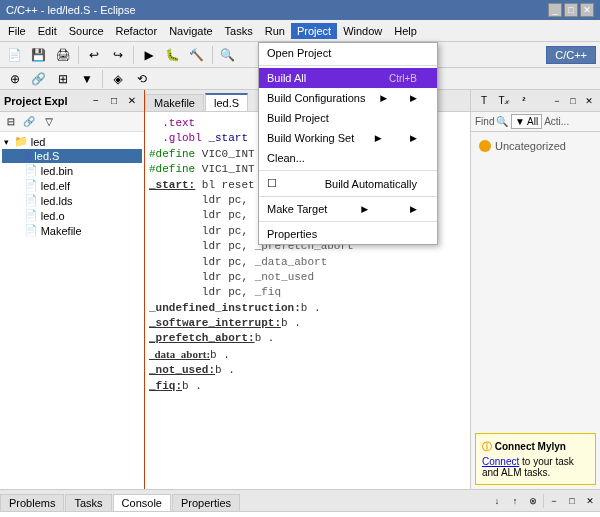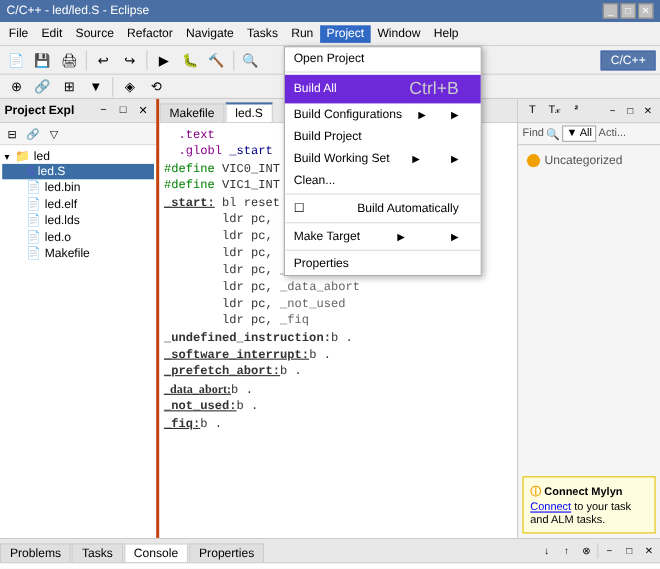--- a/index.html
+++ b/index.html
@@ -112,21 +112,21 @@
       display: flex;
       align-items: center;
       height: 22px;
       padding: 2px 4px;
       gap: 2px;
     }
 
     
     .left-panel {
       width: 145px;
-      border-right: 3px solid #c2410c;
+      border-right: 1px solid #c2410c;
       background: white;
       display: flex;
       flex-direction: column;
       overflow: hidden;
     }
     .panel-header {
       background: #e8e8e8;
       border-bottom: 1px solid #ccc;
       padding: 2px 4px;
       display: flex;
@@ -323,21 +323,21 @@
       font-size: 11px;
       cursor: pointer;
       display: flex;
       align-items: center;
       justify-content: space-between;
       white-space: nowrap;
     }
     .dropdown-item.highlighted { background: #6d28d9; color: white; }
     .dropdown-item.has-sub::after { content: '▶'; font-size: 9px; margin-left: 8px; }
     .dropdown-divider { height: 1px; background: #ddd; margin: 2px 0; }
-    .dropdown-item .shortcut { color: #666; font-size: 16px; margin-left: 20px; }
+    .dropdown-item .shortcut { color: #666; font-size: 10px; margin-left: 20px; }
     .dropdown-item.highlighted .shortcut { color: #ccc; }
     .dropdown-check { width: 16px; display: inline-block; }
 
     
     .icon-folder { color: #dcb000; }
     .icon-file { color: #666; }
     .icon-s { color: #5555cc; }
     .icon-elf { color: #cc5555; }
 
     .uncategorized {

